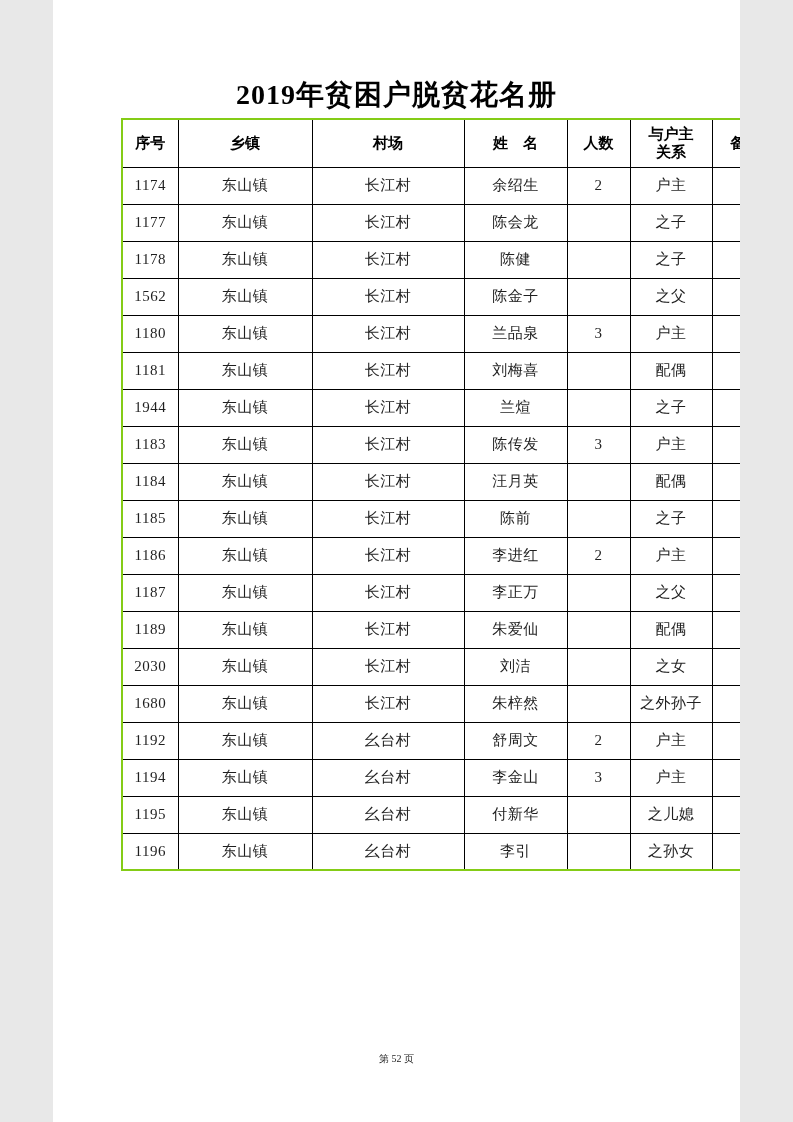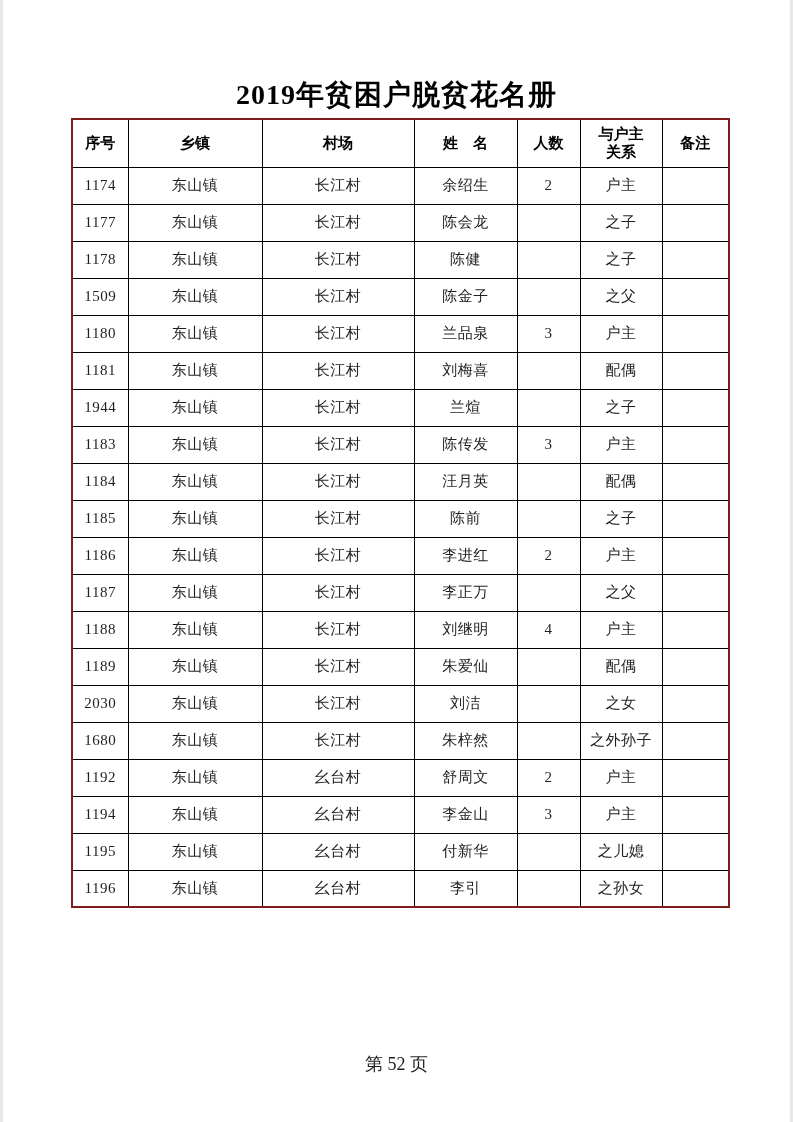--- a/index.html
+++ b/index.html
@@ -1,19 +1,19 @@
 <!DOCTYPE html>
 <html><head>
 <meta charset="utf-8">
 <style>
   * { margin: 0; padding: 0; box-sizing: border-box; }
   html, body { background: #e8e8e8; }
   .page {
     position: relative;
-    width: 787px;
+    width: 687px;
     height: 1122px;
     margin: 0 auto;
     background: #ffffff;
     font-family: "Liberation Serif", "DejaVu Serif", serif;
     color: #1a1a1a;
     overflow: hidden;
   }
   .doc-title {
     position: absolute;
     top: 76px;
@@ -26,21 +26,21 @@
     color: #000000;
     font-family: "Liberation Serif", "DejaVu Serif", serif;
   }
   table.roster {
     position: absolute;
     left: 68px;
     top: 118px;
     width: 657px;
     border-collapse: collapse;
     table-layout: fixed;
-    border: 2px solid #7f1d1d;
+    border: 2px solid #84cc16;
   }
   table.roster th, table.roster td {
     border: 1px solid #000000;
     text-align: center;
     vertical-align: middle;
     overflow: hidden;
   }
   table.roster th {
     font-family: "Liberation Sans", "DejaVu Sans", sans-serif;
     font-weight: bold;
@@ -63,21 +63,21 @@
   col.c3 { width: 103px; }
   col.c4 { width: 63px; }
   col.c5 { width: 82px; }
   col.c6 { width: 67px; }
   .page-footer {
     position: absolute;
     top: 1052px;
     left: 0;
     width: 100%;
     text-align: center;
-    font-size: 18px;
+    font-size: 10px;
     color: #1f1f1f;
     font-family: "Liberation Serif", "DejaVu Serif", serif;
   }
 </style>
 </head>
 <body>
 
 <div class="page">
 
   <div class="doc-title">2019年贫困户脱贫花名册</div>
@@ -126,21 +126,21 @@
         <tr>
           <td>1178</td>
           <td>东山镇</td>
           <td>长江村</td>
           <td>陈健</td>
           <td></td>
           <td>之子</td>
           <td></td>
         </tr>
         <tr>
-          <td>1509</td>
+          <td>1562</td>
           <td>东山镇</td>
           <td>长江村</td>
           <td>陈金子</td>
           <td></td>
           <td>之父</td>
           <td></td>
         </tr>
         <tr>
           <td>1180</td>
           <td>东山镇</td>
@@ -207,29 +207,20 @@
         <tr>
           <td>1187</td>
           <td>东山镇</td>
           <td>长江村</td>
           <td>李正万</td>
           <td></td>
           <td>之父</td>
           <td></td>
         </tr>
         <tr>
-          <td>1188</td>
-          <td>东山镇</td>
-          <td>长江村</td>
-          <td>刘继明</td>
-          <td>4</td>
-          <td>户主</td>
-          <td></td>
-        </tr>
-        <tr>
           <td>1189</td>
           <td>东山镇</td>
           <td>长江村</td>
           <td>朱爱仙</td>
           <td></td>
           <td>配偶</td>
           <td></td>
         </tr>
         <tr>
           <td>2030</td>

